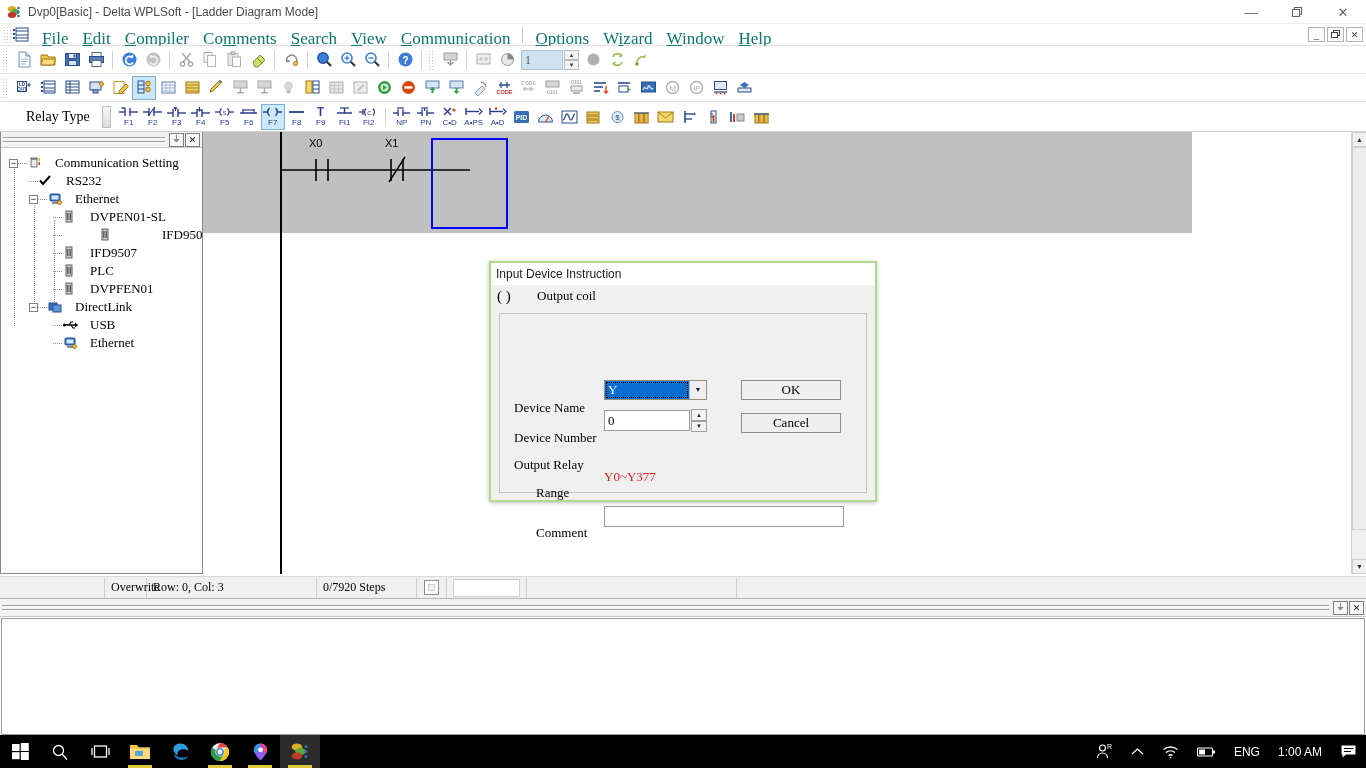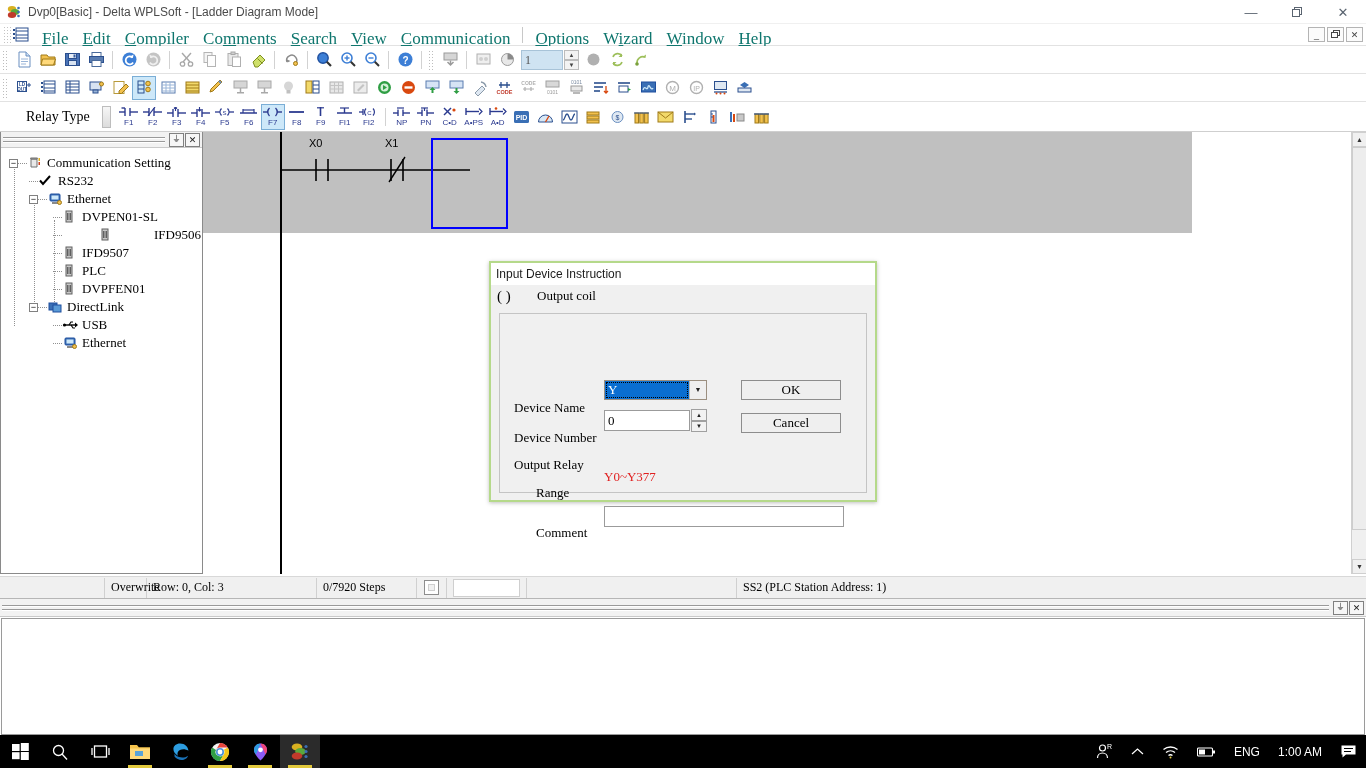--- a/index.html
+++ b/index.html
@@ -112,21 +112,21 @@
       transparent 0 1px, #9a9a9a 1px 2px, #ffffff 2px 3px, transparent 3px 5px,
       #9a9a9a 5px 6px, #ffffff 6px 7px, transparent 7px 8px);
     margin-right: 3px; }
   .cap-btn {
     width: 15px; height: 14px; border: 1px solid #808080; background: #f6f6f6;
     font-family: "Liberation Sans", sans-serif; font-size: 9px; color: #222;
     display:flex; align-items:center; justify-content:center; margin-left: 1px;
   }
   .tree { padding: 6px 0 0 4px; position: relative; }
   .tnode { display: flex; align-items: center; height: 18px; position: relative; }
-  .tlabel { font-family: "Liberation Serif", serif; font-size: 13px; color: #000; margin-left: 4px; white-space: nowrap;}
+  .tlabel { font-family: "Liberation Serif", serif; font-size: 13px; color: #000; margin-left: 12px; white-space: nowrap;}
   .expander {
     width: 9px; height: 9px; border: 1px solid #808080; background: #fff;
     display: flex; align-items: center; justify-content: center;
     font-family: "Liberation Sans", sans-serif; font-size: 9px; line-height: 7px; color: #000;
     flex: 0 0 auto;
   }
   .tdash { width: 9px; height: 1px; border-top: 1px dotted #909090; flex: 0 0 auto; }
   .ticon { width: 16px; height: 16px; position: relative; flex: 0 0 auto; }
   .vline { position:absolute; border-left: 1px dotted #909090; }
 
@@ -1159,21 +1159,20 @@
     <div class="sb-cell" style="width:100px;">0/7920 Steps</div>
     <div class="sb-cell" style="width:30px;justify-content:center;">
       <span class="sb-check">
           <i></i>
         </span>
     </div>
     <div class="sb-cell" style="width:80px;">
       <span class="sb-input"></span>
     </div>
     <div class="sb-cell" style="width:210px;"></div>
-    <div class="sb-cell" style="flex:1;border-right:none;">SS2 (PLC Station Address: 1)</div>
   </div>
 
   <div class="bottomdock">
     <div class="dock-cap">
       <span class="cap-lines"></span>
       <span class="cap-btn">⏚</span>
       <span class="cap-btn">✕</span>
     </div>
     <div class="dock-body"></div>
   </div>

